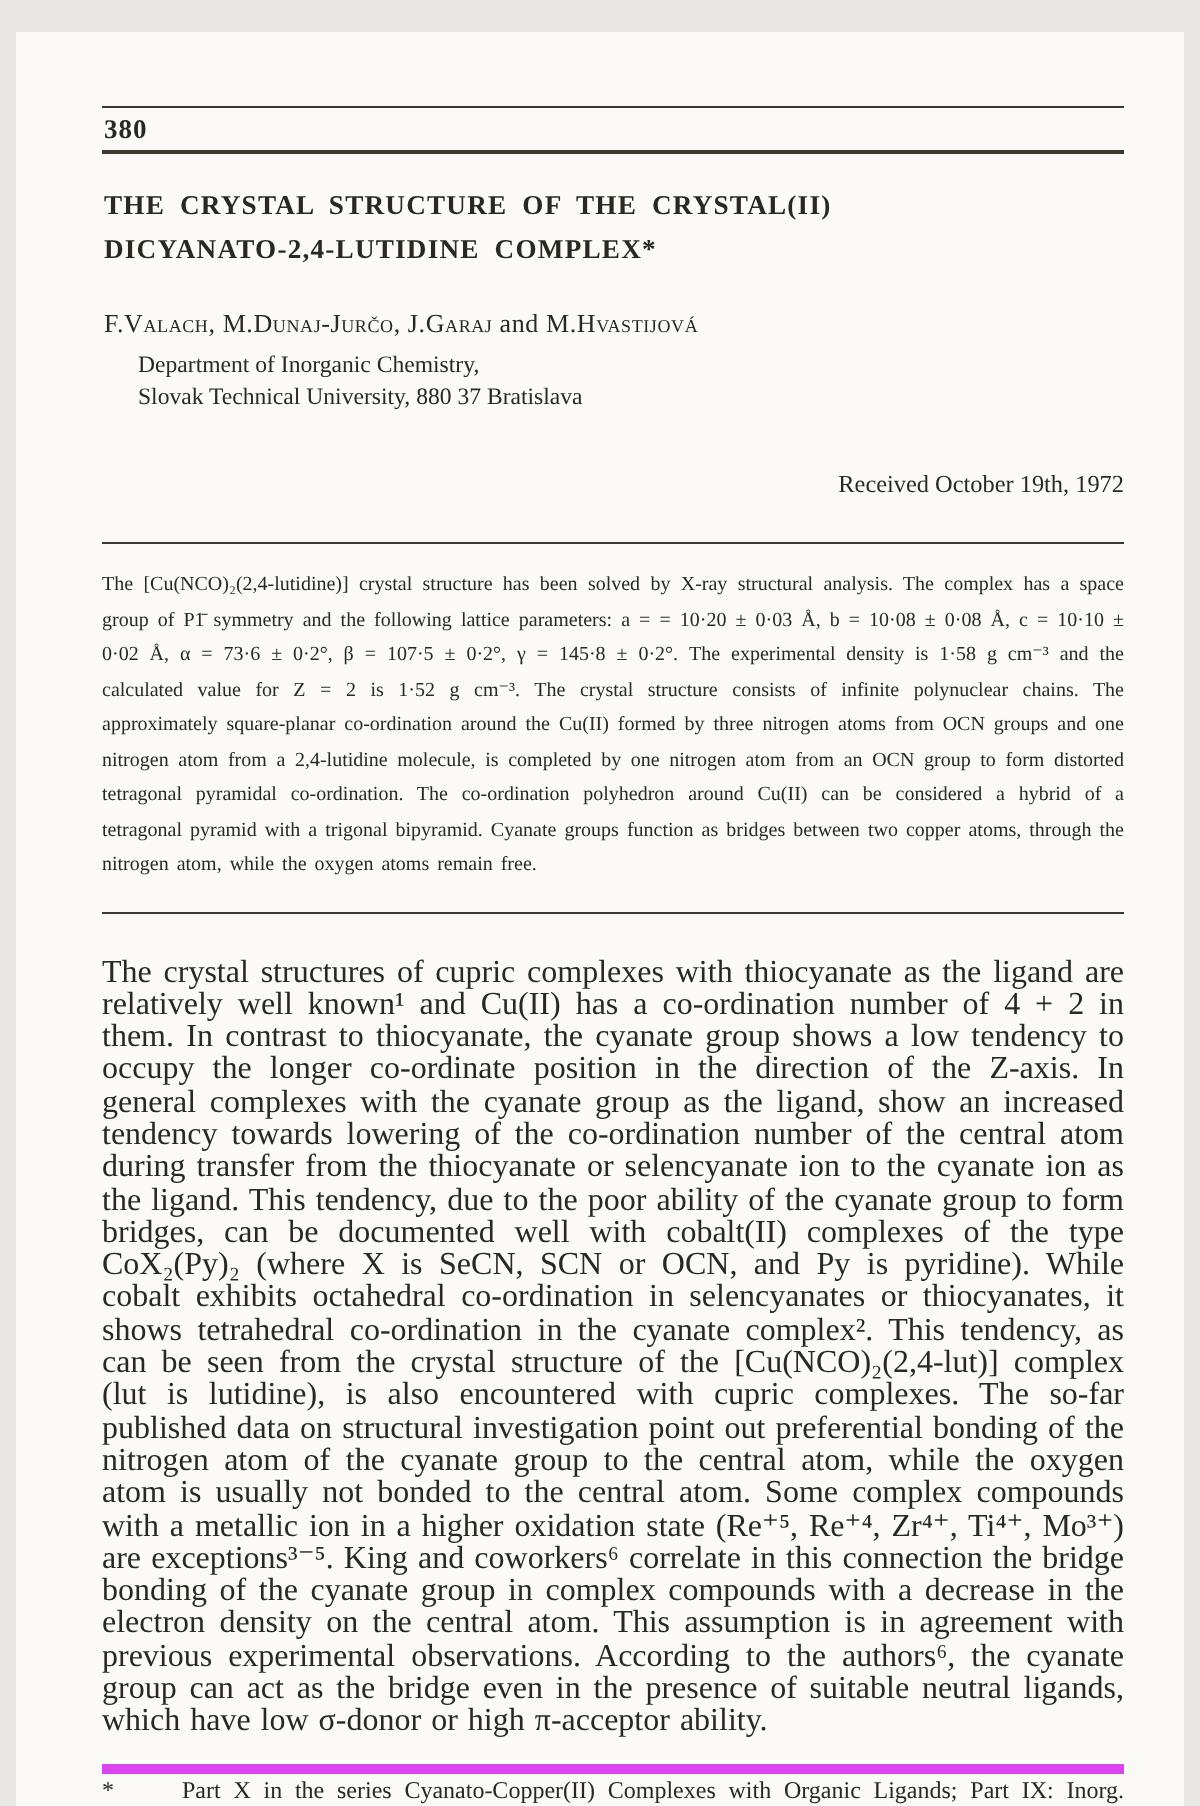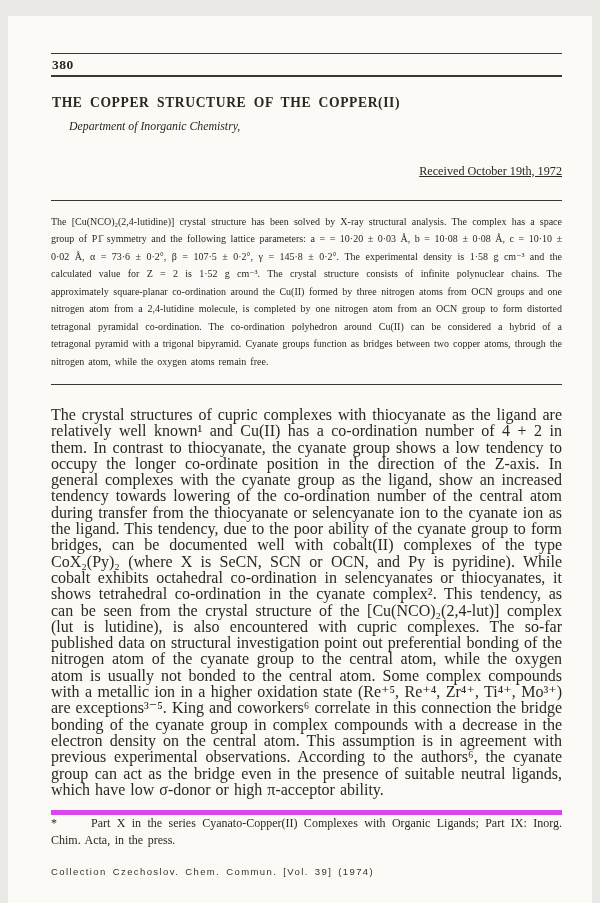--- a/index.html
+++ b/index.html
@@ -31,29 +31,27 @@
     word-spacing:3.5px;
   }
   .authors{
     margin:18px 0 0 1px;
     font-size:13px;
     letter-spacing:0.3px;
   }
   .sc{font-variant:small-caps;}
   .affil{
     margin:5px 0 0 18px;
-    font-style:italic;
     font-size:11.8px;
     line-height:15.5px;
   }
   .received{
     margin-top:29px;
     text-align:right;
     font-size:12.2px;
-    text-decoration:underline;
   }
   .abstract-block{
     margin-top:21px;
     border-top:1px solid #3a372f;
     border-bottom:1px solid #3a372f;
     padding:12px 0 14px 0;
   }
   .abstract{
     margin:0;
     font-size:10px;
@@ -95,25 +93,27 @@
 <body>
 
 <div class="page">
 
   <div>
     <div class="rule"></div>
     <div class="pagenum">380</div>
     <div class="rule thick"></div>
   </div>
 
-  <h1 class="title"><span>THE COPPER STRUCTURE OF THE COPPER(II)</span><br></h1>
+  <h1 class="title"><span>THE CRYSTAL STRUCTURE OF THE CRYSTAL(II)</span><br><span>DICYANATO-2,4-LUTIDINE COMPLEX*</span></h1>
 
+  <div class="authors"><span class="sc">F.Valach, M.Dunaj-Jurčo, J.Garaj</span><span> and </span><span class="sc">M.Hvastijová</span></div>
 
   <div class="affil">
     <div>Department of Inorganic Chemistry,</div>
+    <div>Slovak Technical University, 880 37 Bratislava</div>
   </div>
 
   <div class="received">Received October 19th, 1972</div>
 
   <div class="abstract-block">
     <p class="abstract">The [Cu(NCO)₂(2,4-lutidine)] crystal structure has been solved by X-ray structural analysis. The complex has a space group of P1̄ symmetry and the following lattice parameters: a = = 10·20 ± 0·03 Å, b = 10·08 ± 0·08 Å, c = 10·10 ± 0·02 Å, α = 73·6 ± 0·2°, β = 107·5 ± 0·2°, γ = 145·8 ± 0·2°. The experimental density is 1·58 g cm⁻³ and the calculated value for Z = 2 is 1·52 g cm⁻³. The crystal structure consists of infinite polynuclear chains. The approximately square-planar co-ordination around the Cu(II) formed by three nitrogen atoms from OCN groups and one nitrogen atom from a 2,4-lutidine molecule, is completed by one nitrogen atom from an OCN group to form distorted tetragonal pyramidal co-ordination. The co-ordination polyhedron around Cu(II) can be considered a hybrid of a tetragonal pyramid with a trigonal bipyramid. Cyanate groups function as bridges between two copper atoms, through the nitrogen atom, while the oxygen atoms remain free.</p>
   </div>
 
   <p class="body-text">The crystal structures of cupric complexes with thiocyanate as the ligand are relatively well known¹ and Cu(II) has a co-ordination number of 4 + 2 in them. In contrast to thiocyanate, the cyanate group shows a low tendency to occupy the longer co-ordinate position in the direction of the Z-axis. In general complexes with the cyanate group as the ligand, show an increased tendency towards lowering of the co-ordination number of the central atom during transfer from the thiocyanate or selencyanate ion to the cyanate ion as the ligand. This tendency, due to the poor ability of the cyanate group to form bridges, can be documented well with cobalt(II) complexes of the type CoX₂(Py)₂ (where X is SeCN, SCN or OCN, and Py is pyridine). While cobalt exhibits octahedral co-ordination in selencyanates or thiocyanates, it shows tetrahedral co-ordination in the cyanate complex². This tendency, as can be seen from the crystal structure of the [Cu(NCO)₂(2,4-lut)] complex (lut is lutidine), is also encountered with cupric complexes. The so-far published data on structural investigation point out preferential bonding of the nitrogen atom of the cyanate group to the central atom, while the oxygen atom is usually not bonded to the central atom. Some complex compounds with a metallic ion in a higher oxidation state (Re⁺⁵, Re⁺⁴, Zr⁴⁺, Ti⁴⁺, Mo³⁺) are exceptions³⁻⁵. King and coworkers⁶ correlate in this connection the bridge bonding of the cyanate group in complex compounds with a decrease in the electron density on the central atom. This assumption is in agreement with previous experimental observations. According to the authors⁶, the cyanate group can act as the bridge even in the presence of suitable neutral ligands, which have low σ-donor or high π-acceptor ability.</p>
 

